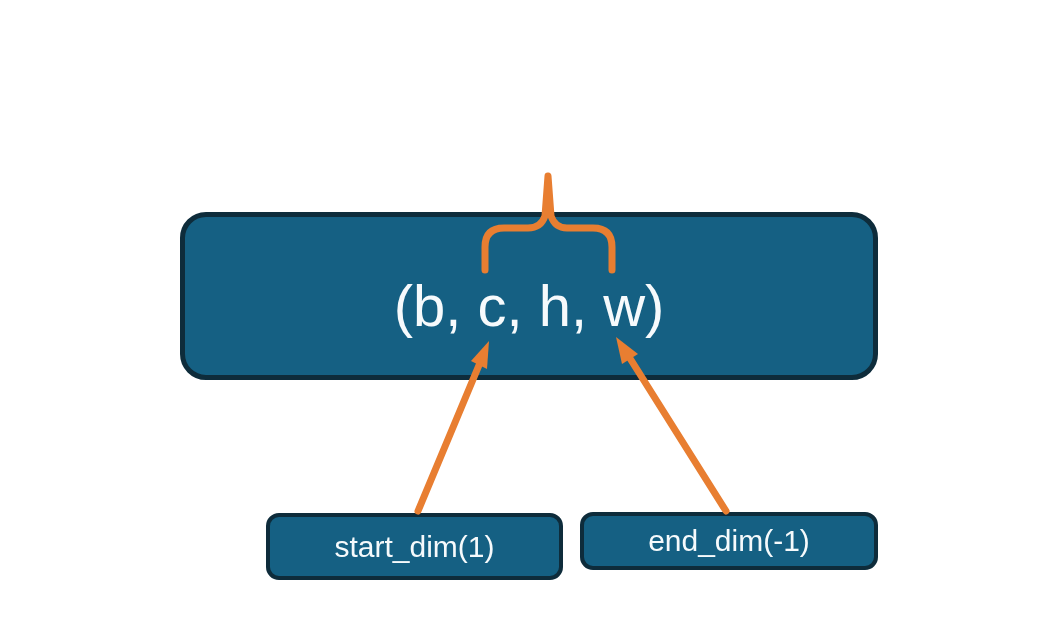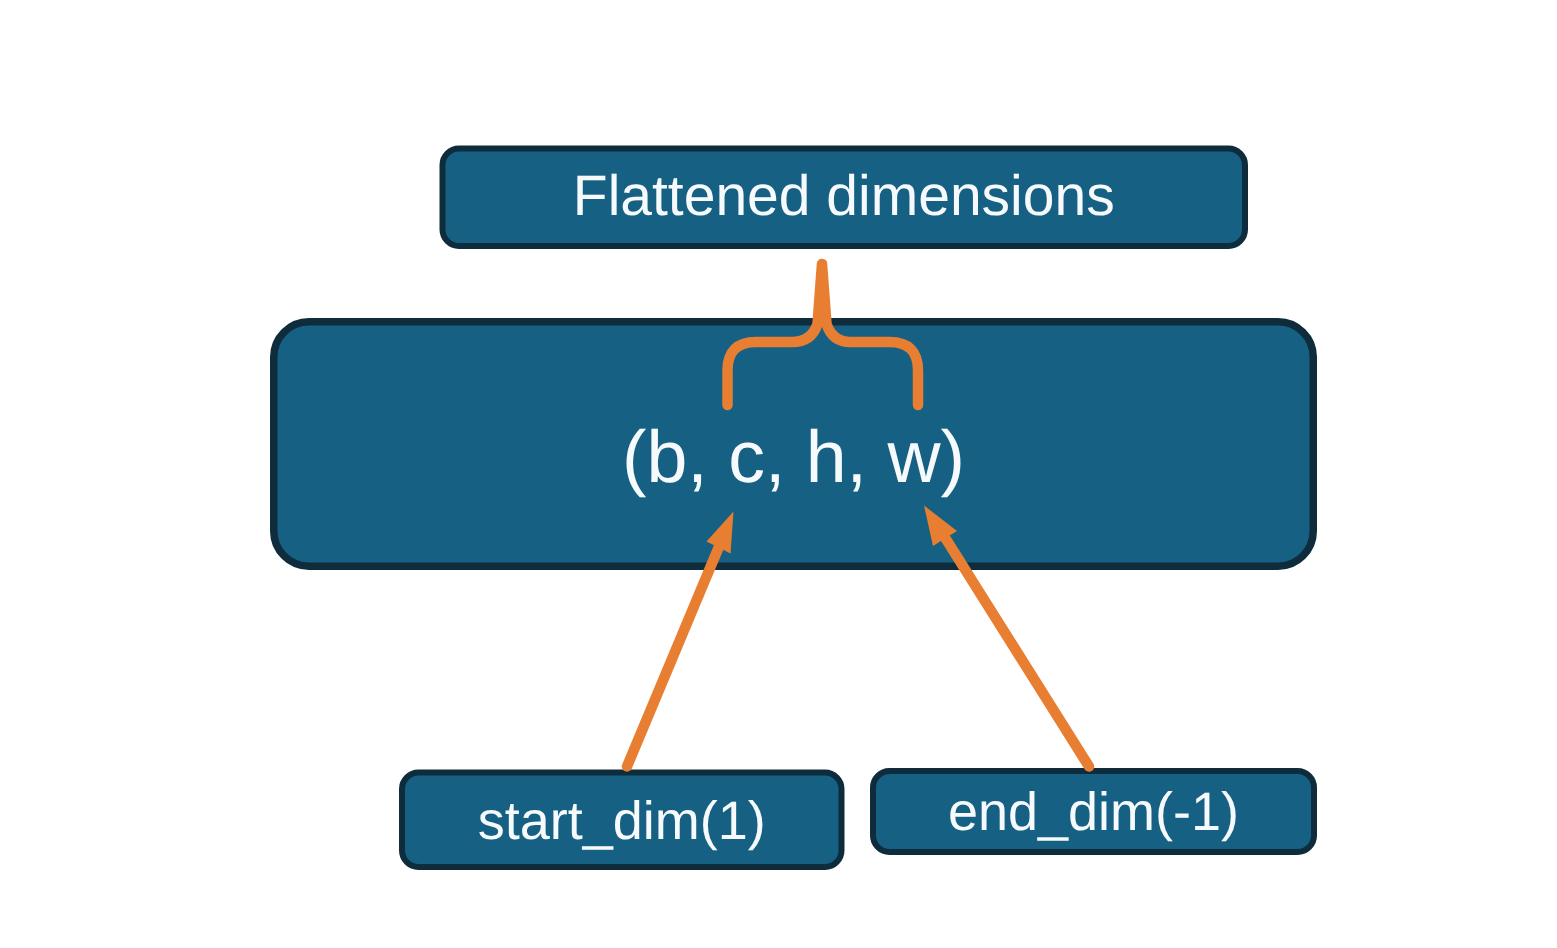--- a/index.html
+++ b/index.html
@@ -27,42 +27,39 @@
   .top-box {
     left: 293px; top: 97px;
     width: 539px; height: 69px;
     font-size: 38px;
   }
   .mid-box {
     left: 180px; top: 212px;
     width: 698px; height: 168px;
     border-width: 5px;
     border-radius: 26px;
-    font-size: 49px;
+    font-size: 58px;
     padding-top: 18px;
   }
-  .small-box { font-size: 36px; }
+  .small-box { font-size: 30px; }
   .start-box { left: 266px; top: 513px; width: 297px; height: 67px; }
   .end-box   { left: 580px; top: 512px; width: 298px; height: 58px; }
   .connector-layer {
     position: absolute;
     left: 0; top: 0;
     width: 1038px; height: 632px;
     pointer-events: none;
     z-index: 5;
   }
 </style>
 </head>
 <body>
 
 <div class="canvas">
 
-  <div class="box top-box">
-    <span>Flattened dimensions</span>
-  </div>
 
   <div class="box mid-box">
     <span>(b, c, h, w)</span>
   </div>
 
   <div class="box small-box start-box">
     <span>start_dim(1)</span>
   </div>
 
   <div class="box small-box end-box">

